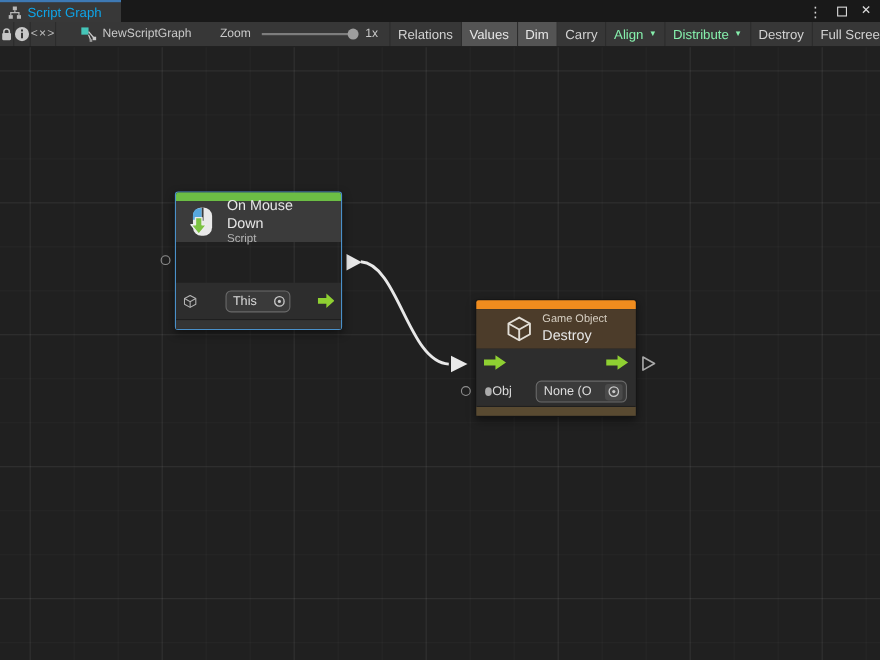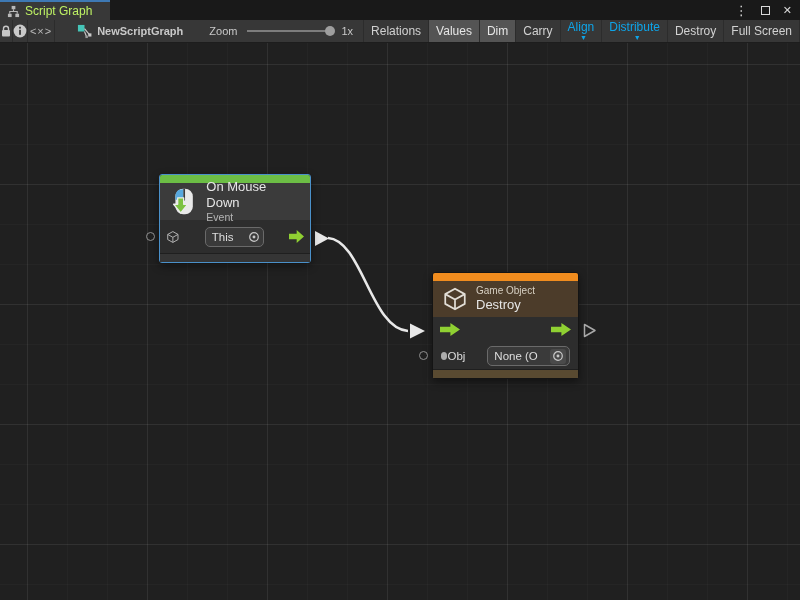--- a/index.html
+++ b/index.html
@@ -4,49 +4,49 @@
 <style>
   * { margin:0; padding:0; box-sizing:border-box; }
   html,body { width:800px; height:600px; background:#202020; overflow:hidden;
               font-family:"Liberation Sans", sans-serif; }
   .app { position:relative; width:800px; height:600px; background:#202020; }
 
   
   .tabbar { position:absolute; top:0; left:0; width:800px; height:20px;
             background:#191919; display:flex; align-items:stretch; }
   .tab { display:flex; align-items:center; gap:5px; padding:0 10px 0 7px;
-         background:#383838; border-top:2px solid #3E79B4; color:#bef264;
+         background:#383838; border-top:2px solid #3E79B4; color:#0ea5e9;
          font-size:12px; min-width:110px; }
   .win-controls { margin-left:auto; display:flex; align-items:center; gap:13px;
                   padding-right:8px; color:#d9d9d9; }
   .win-controls .menu { font-size:13px; line-height:1; }
   .maxbox { width:9px; height:9px; border:1.5px solid #d9d9d9; display:inline-block; }
   .win-controls .close { font-size:11px; line-height:1; }
 
   
   .toolbar { position:absolute; top:20px; left:0; width:800px; height:23px;
              background:#373737; border-bottom:1px solid #1d1d1d;
              display:flex; align-items:stretch; overflow:hidden;
              color:#c9c9c9; font-size:11px; }
   .tcell { display:flex; align-items:center; justify-content:center;
            border-right:1px solid #2c2c2c; }
   .tcell.lock  { width:27px; }
   .tcell.info  { width:28px; }
   .tcell.code  { width:64px; color:#bdbdbd; font-size:11px; letter-spacing:1px; }
-  .graphname { display:flex; align-items:center; gap:5px; margin-left:22px;font-weight:bold; }
+  .graphname { display:flex; align-items:center; gap:5px; margin-left:22px; }
   .zoomgrp { display:flex; align-items:center; margin-left:26px; }
   .zoomgrp .track { position:relative; width:84px; height:2px; background:#7d7d7d;
                     margin:0 10px 0 10px; }
   .zoomgrp .handle { position:absolute; right:-4px; top:-4px; width:10px; height:10px;
                      border-radius:50%; background:#9e9e9e; }
   .btns { display:flex; align-items:stretch; margin-left:10px; border-left:1px solid #2c2c2c; }
   .tbtn { display:flex; align-items:center; padding:0 7px; font-size:12px;
           color:#d2d2d2; border-right:1px solid #2c2c2c; white-space:nowrap; }
   .tbtn.active { background:#545454; color:#e6e6e6; }
-  .tbtn.disabled { color:#0ea5e9;flex-direction:column; }
+  .tbtn.disabled { color:#86efac; }
   .tbtn .dd { font-size:7px; margin-left:5px; }
 
   
   .canvas { position:absolute; top:43px; left:0; width:800px; height:557px;
             background-color:#202020;
             background-image:
               repeating-linear-gradient(to right,  rgba(255,255,255,0.055) 0 1px, transparent 1px 120px),
               repeating-linear-gradient(to bottom, rgba(255,255,255,0.055) 0 1px, transparent 1px 120px),
               repeating-linear-gradient(to right,  rgba(255,255,255,0.022) 0 1px, transparent 1px 40px),
               repeating-linear-gradient(to bottom, rgba(255,255,255,0.022) 0 1px, transparent 1px 40px);
@@ -60,25 +60,25 @@
   .accent { height:8px; border-radius:2px 2px 0 0; }
   .nhead { display:flex; align-items:center; gap:8px; padding:0 9px; }
   .ntitle { color:#e6e6e6; font-size:13px; line-height:1.25; }
   .nsub { color:#b5b5b5; font-size:10.5px; line-height:1.25; }
   .ncat { color:#d6cfc2; font-size:10px; line-height:1.3; }
   .nbody { background:#2d2d2d; }
   .nfoot { border-top:1px solid #1f1f1f; }
 
   .node1 { left:159px; top:131px; width:152px; }
   .node1 .nhead { height:37px; background:#3b3b3b; }
-  .node1 .nbody { height:33px; display:flex; align-items:center; padding:0 6px; gap:25px; }
+  .node1 .nbody { height:33px; display:flex; align-items:center; padding:0 6px; gap:25px;margin-top:37px; }
   .node1 .nfoot { height:9px; background:#353535; }
 
   .node2 { left:432px; top:229px; width:147px; }
-  .node2 .nhead { height:36px; background:#4C3C2A; }
+  .node2 .nhead { height:36px; background:#4C3C2A;justify-content:center; }
   .node2 .row1 { height:26px; position:relative; }
   .node2 .row2 { height:26px; display:flex; align-items:center; padding:0 8px; gap:0; }
   .node2 .nfoot { height:9px; background:#594A31; }
 
   .unit-field { display:flex; align-items:center; justify-content:space-between;
                 background:#3a3a3a; border:1px solid #6a6a6a; border-radius:5px;
                 height:20px; padding:0 3px 0 6px; color:#dedede; font-size:11.5px; }
   .field-this { width:74px; }
   .field-none { width:100px;margin-left:22px; }
   .picker { display:flex; align-items:center; justify-content:center;
@@ -199,21 +199,21 @@
       <div class="accent" style="background:#6CBE45"></div>
       <div class="nhead">
         <svg width="30" height="31" viewBox="0 0 32 32">
           <rect x="7" y="2" width="19" height="28" rx="8.5" fill="#e9e9e9"></rect>
           <path d="M16.5 2 V15" stroke="#3b3b3b" stroke-width="2"></path>
           <path d="M15.5 2.5 V14 H7 V10.5 Q7 2.5 15 2.5 Z" fill="#57A8DE"></path>
           <path d="M9.5 12 L16 12 L16 19 L20.5 19 L12.8 28.5 L5 19 L9.5 19 Z" fill="#7CC242" stroke="#ececec" stroke-width="1.4" stroke-linejoin="round"></path>
         </svg>
         <div>
           <div class="ntitle">On Mouse Down</div>
-          <div class="nsub">Event</div>
+          <div class="nsub">Script</div>
         </div>
       </div>
       <div class="nbody">
         <svg width="18" height="18" viewBox="0 0 24 24">
           <path d="M12 2.5 L21 7.5 L21 16.5 L12 21.5 L3 16.5 L3 7.5 Z" fill="none" stroke="#b4b4b4" stroke-width="1.7" stroke-linejoin="round"></path>
           <path d="M3 7.5 L12 12.5 L21 7.5 M12 12.5 L12 21.5" fill="none" stroke="#b4b4b4" stroke-width="1.7"></path>
         </svg>
         <div class="unit-field field-this">
           <span>This</span>
           <svg width="12" height="12" viewBox="0 0 14 14">

